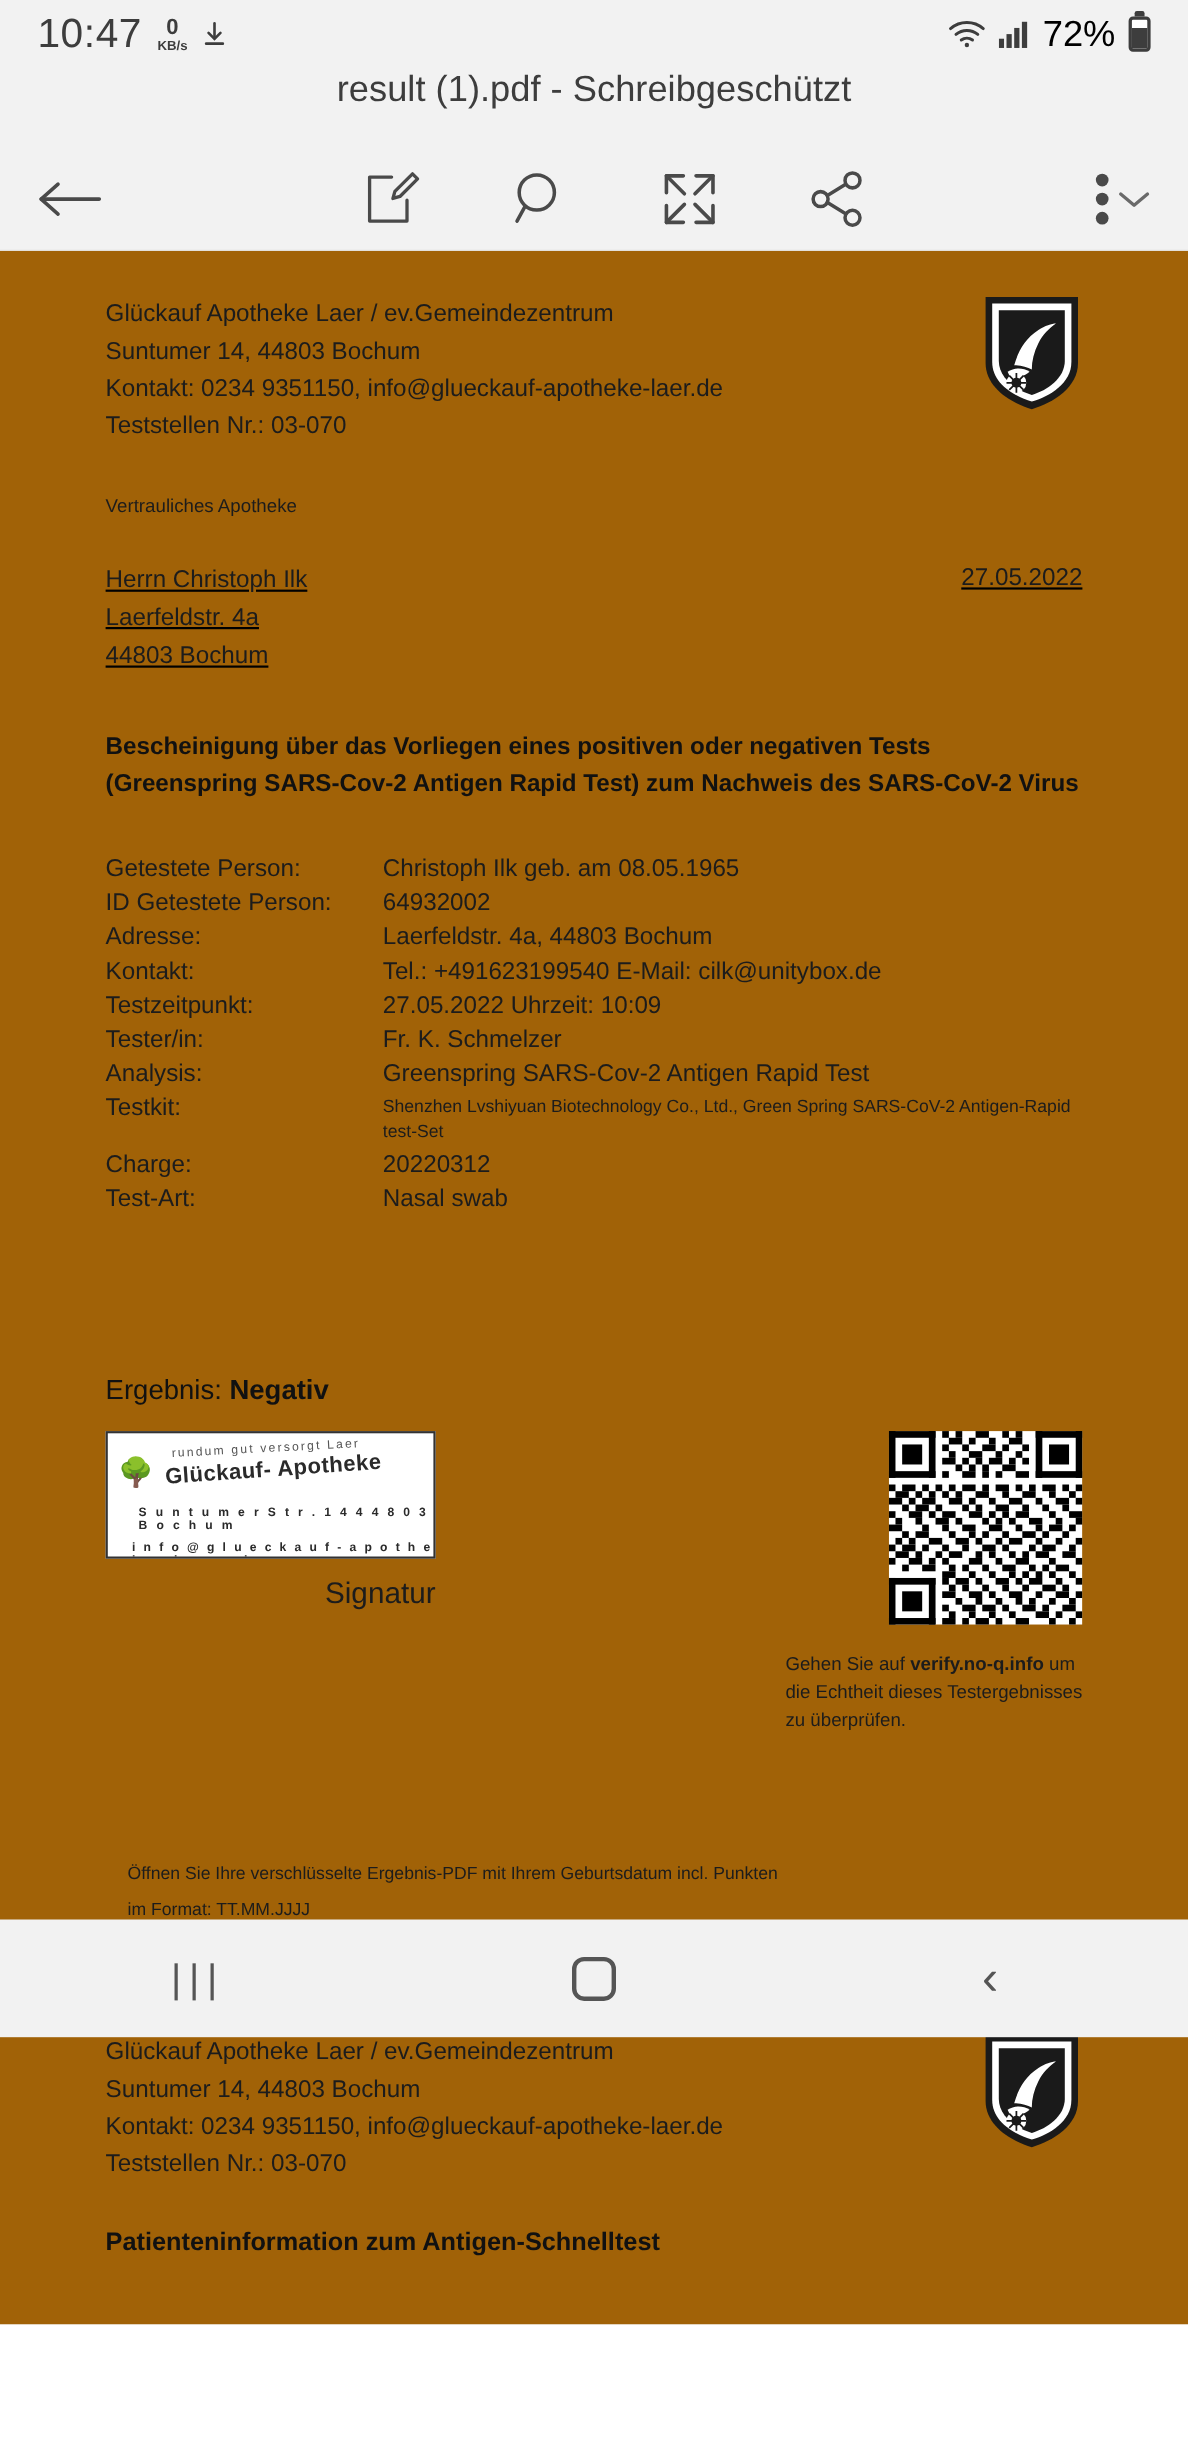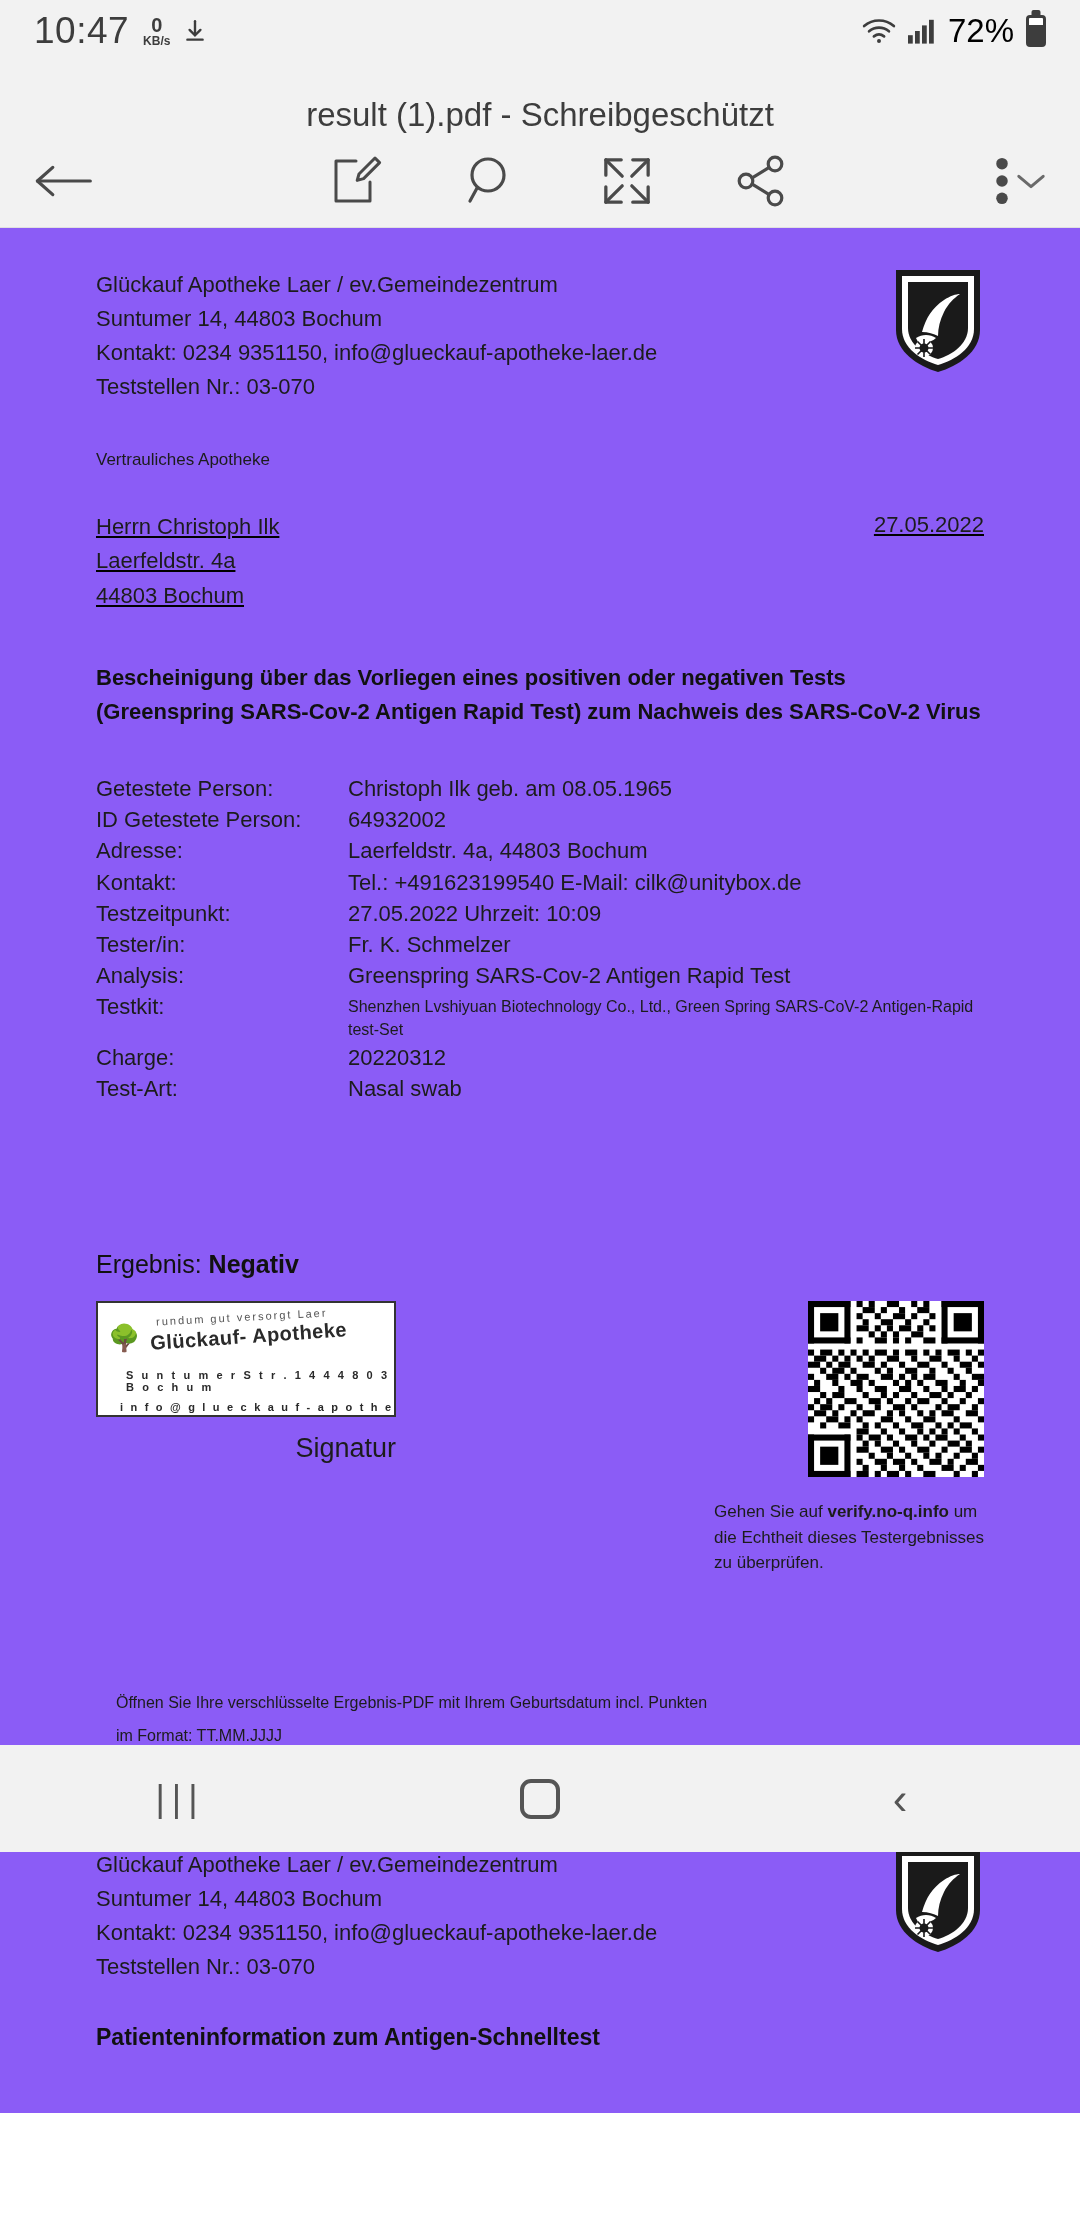--- a/index.html
+++ b/index.html
@@ -63,21 +63,21 @@
     width: 9px; height: 5px;
     background: #3d3d3d;
     border-radius: 2px 2px 0 0;
   }
 
   
   .titlebar {
     height: 72px;
     background: #f2f2f2;
     display: flex;
-    align-items: flex-end;
+    align-items: flex-start;
     justify-content: center;
   }
   .doc-title {
     font-size: 33px;
     color: #3d3d3d;
   }
 
   
   .toolbar {
     height: 94px;
@@ -102,21 +102,21 @@
   .page-scroll {
     position: absolute;
     top: 228px;
     left: 0;
     width: 1080px;
     height: 1885px;
     background: #f2f2f2;
     overflow: hidden;
   }
   .page {
-    background: #8b5cf6;
+    background: #a16207;
     width: 1080px;
     padding: 40px 96px 30px 96px;
     position: relative;
   }
   .page.first { height: 1560px; }
   .page.second { margin-top: 14px; height: 330px; padding-top: 46px; }
 
   .addr-block { font-size: 22px; line-height: 1.55; color: #1c1c1c; }
   .coat {
     position: absolute;

